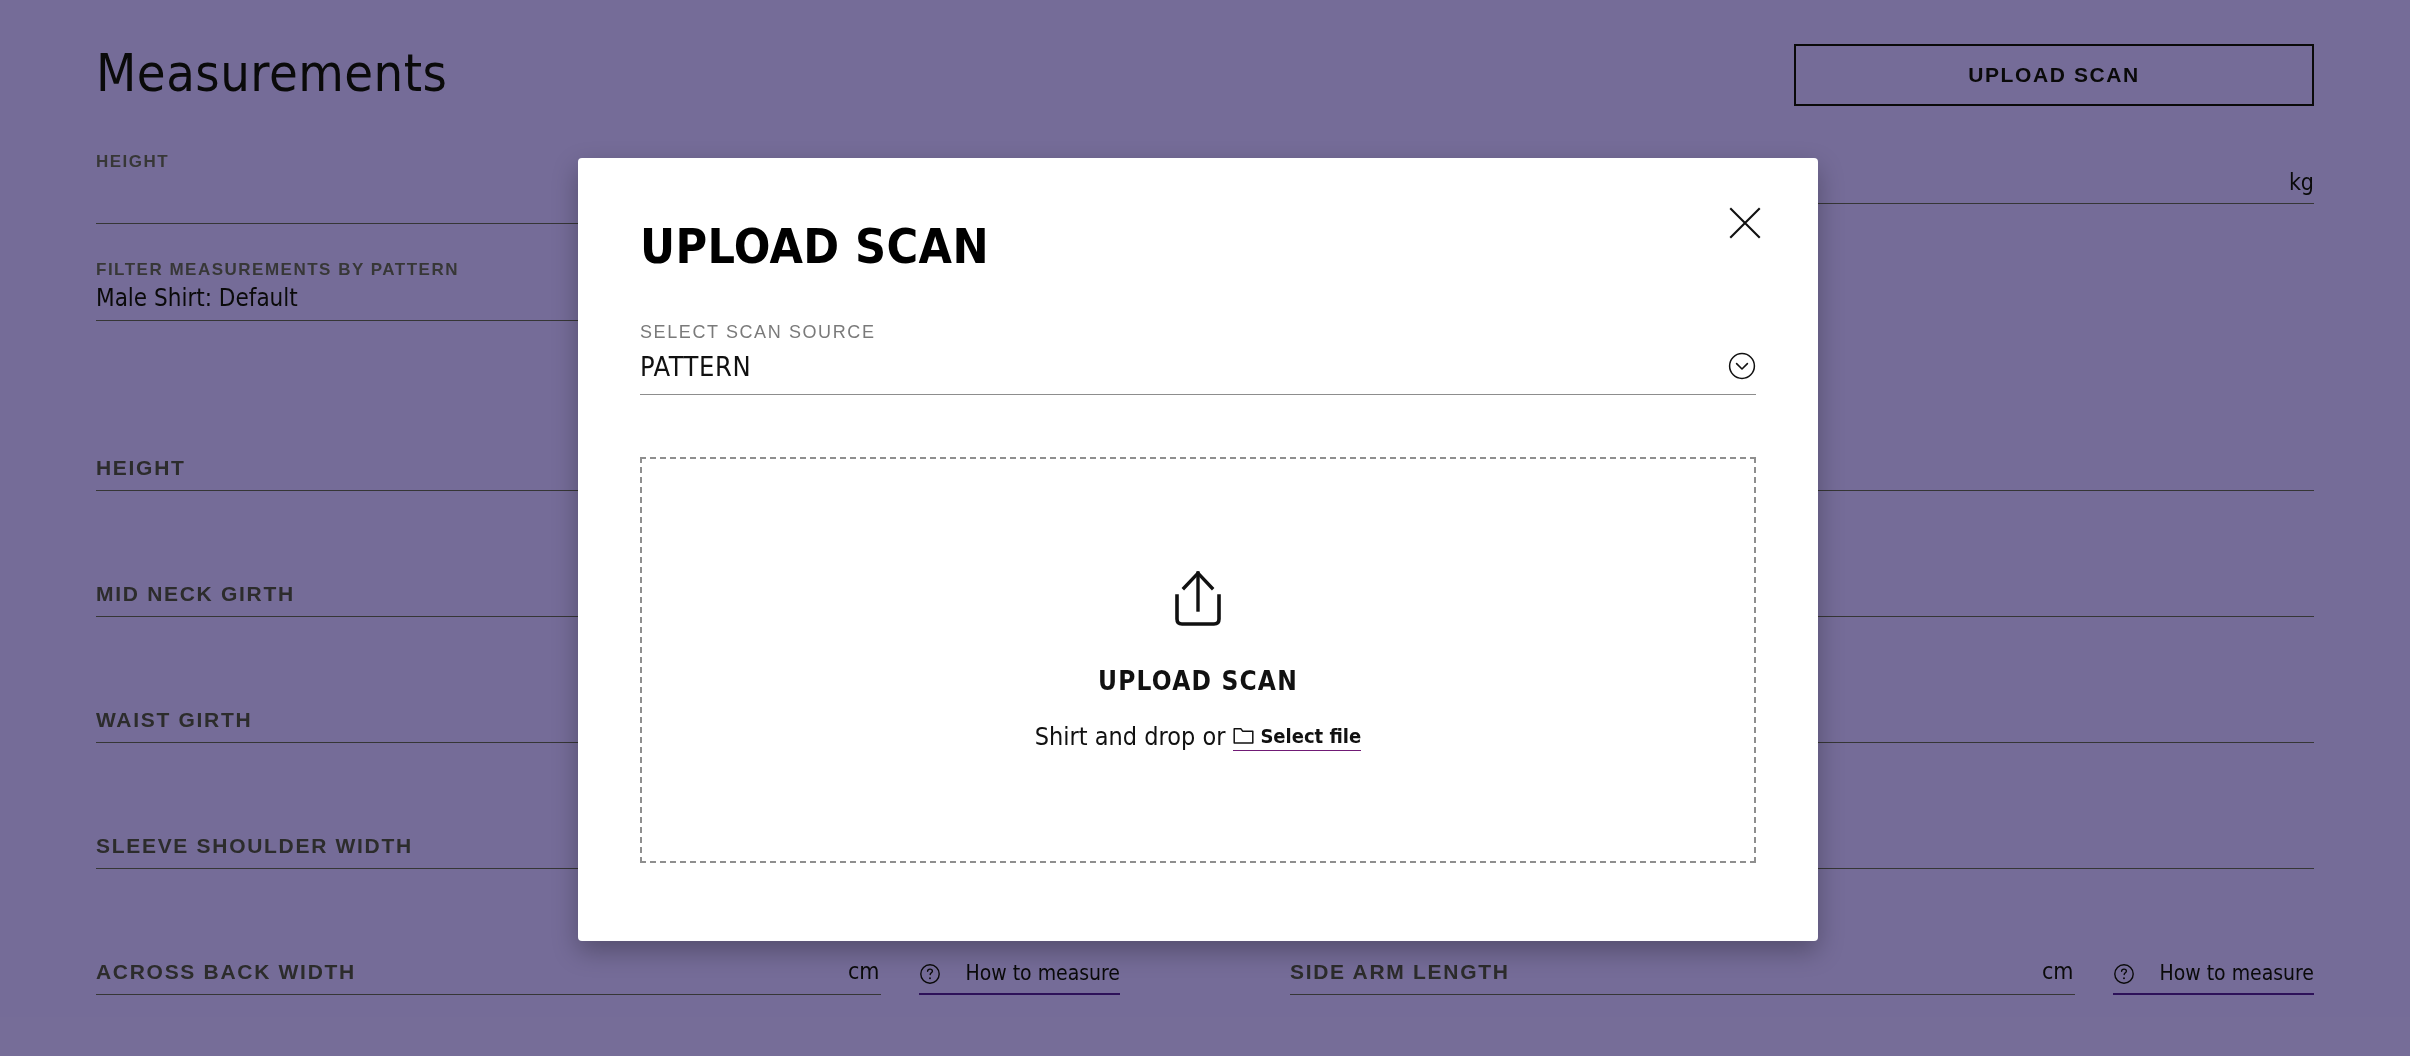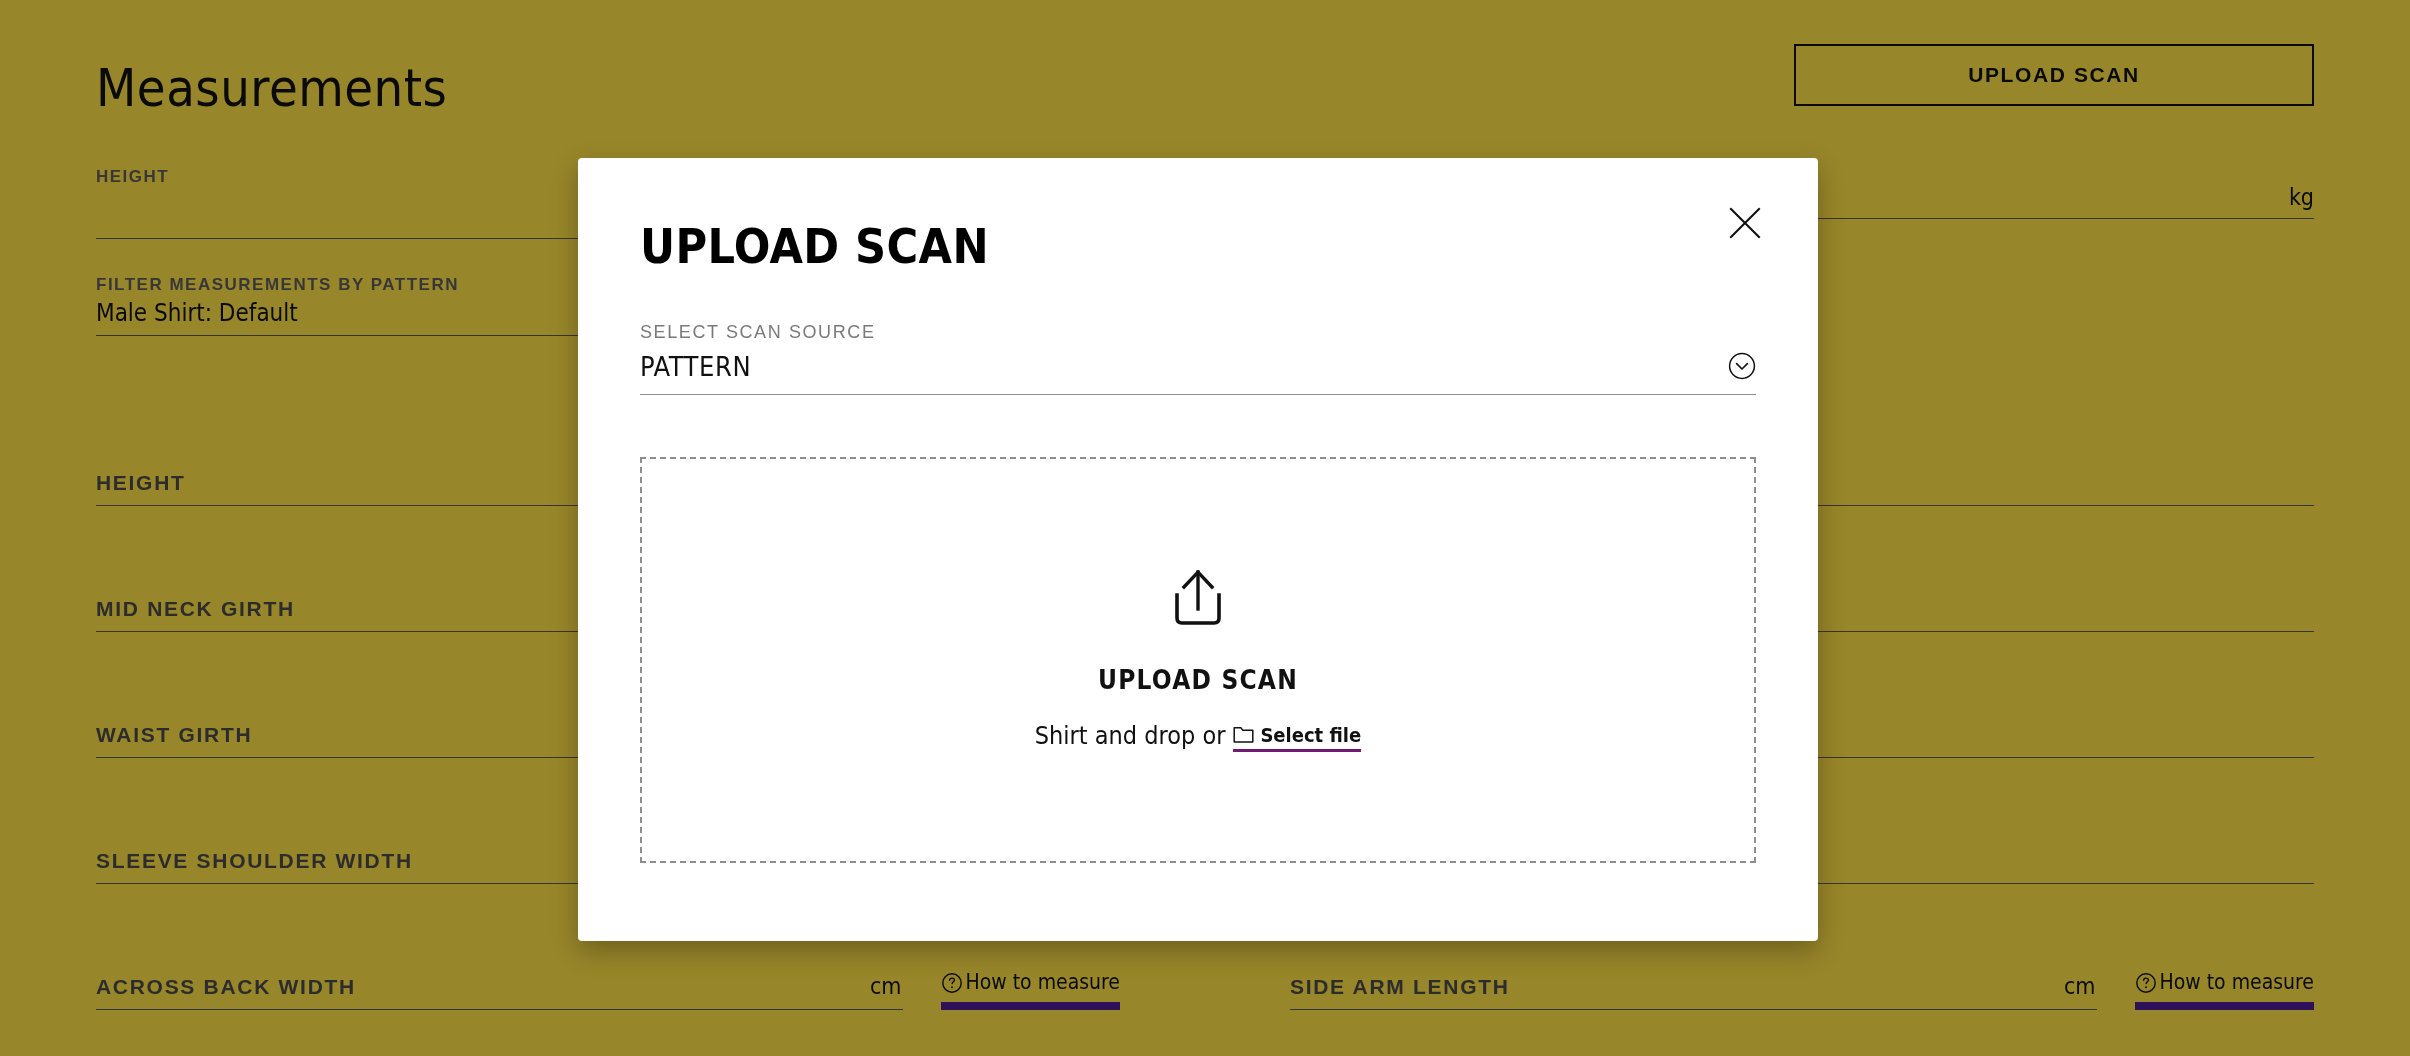--- a/index.html
+++ b/index.html
@@ -13,22 +13,22 @@
 
   body {
     background: #ffffff;
     position: relative;
   }
 
   
   #page {
     position: absolute;
     inset: 0;
-    background: #fde047;
-    padding: 15px 96px;
+    background: #c4b5fd;
+    padding: 0 96px;
   }
 
   #page-title {
     font-size: 52px;
     font-weight: 400;
     letter-spacing: 0.5px;
     color: #111111;
     padding-top: 45px;
     line-height: 1.1;
     font-family: "DejaVu Sans Condensed", "Liberation Sans", sans-serif;
@@ -129,23 +129,23 @@
     bottom: 10px;
     font-size: 23px;
     color: #111111;
     font-family: "DejaVu Sans Condensed", "Liberation Sans", sans-serif;
   }
   .how-link {
     flex: 0 0 auto;
     margin-left: 38px;
     display: flex;
     align-items: center;
-    gap: 2px;
+    gap: 24px;
     padding-bottom: 8px;
-    border-bottom: 8px solid #4c1d95;
+    border-bottom: 2px solid #4c1d95;
     color: #111111;
     font-size: 21px;
     cursor: pointer;
     white-space: nowrap;
     font-family: "DejaVu Sans Condensed", "Liberation Sans", sans-serif;
     align-self: flex-end;
     line-height: 1.1;
   }
   .how-link svg { display: block; }
 
@@ -252,21 +252,21 @@
     color: #111111;
     font-family: "DejaVu Sans Condensed", "Liberation Sans", sans-serif;
   }
   #dz-select-file {
     display: inline-flex;
     align-items: center;
     gap: 6px;
     font-size: 20px;
     font-weight: 700;
     color: #111111;
-    border-bottom: 3px solid #701a75;
+    border-bottom: 1px solid #701a75;
     padding-bottom: 2px;
     cursor: pointer;
     line-height: 1.2;
   }
 </style>
 </head>
 <body>
 
 <div id="page">
 

